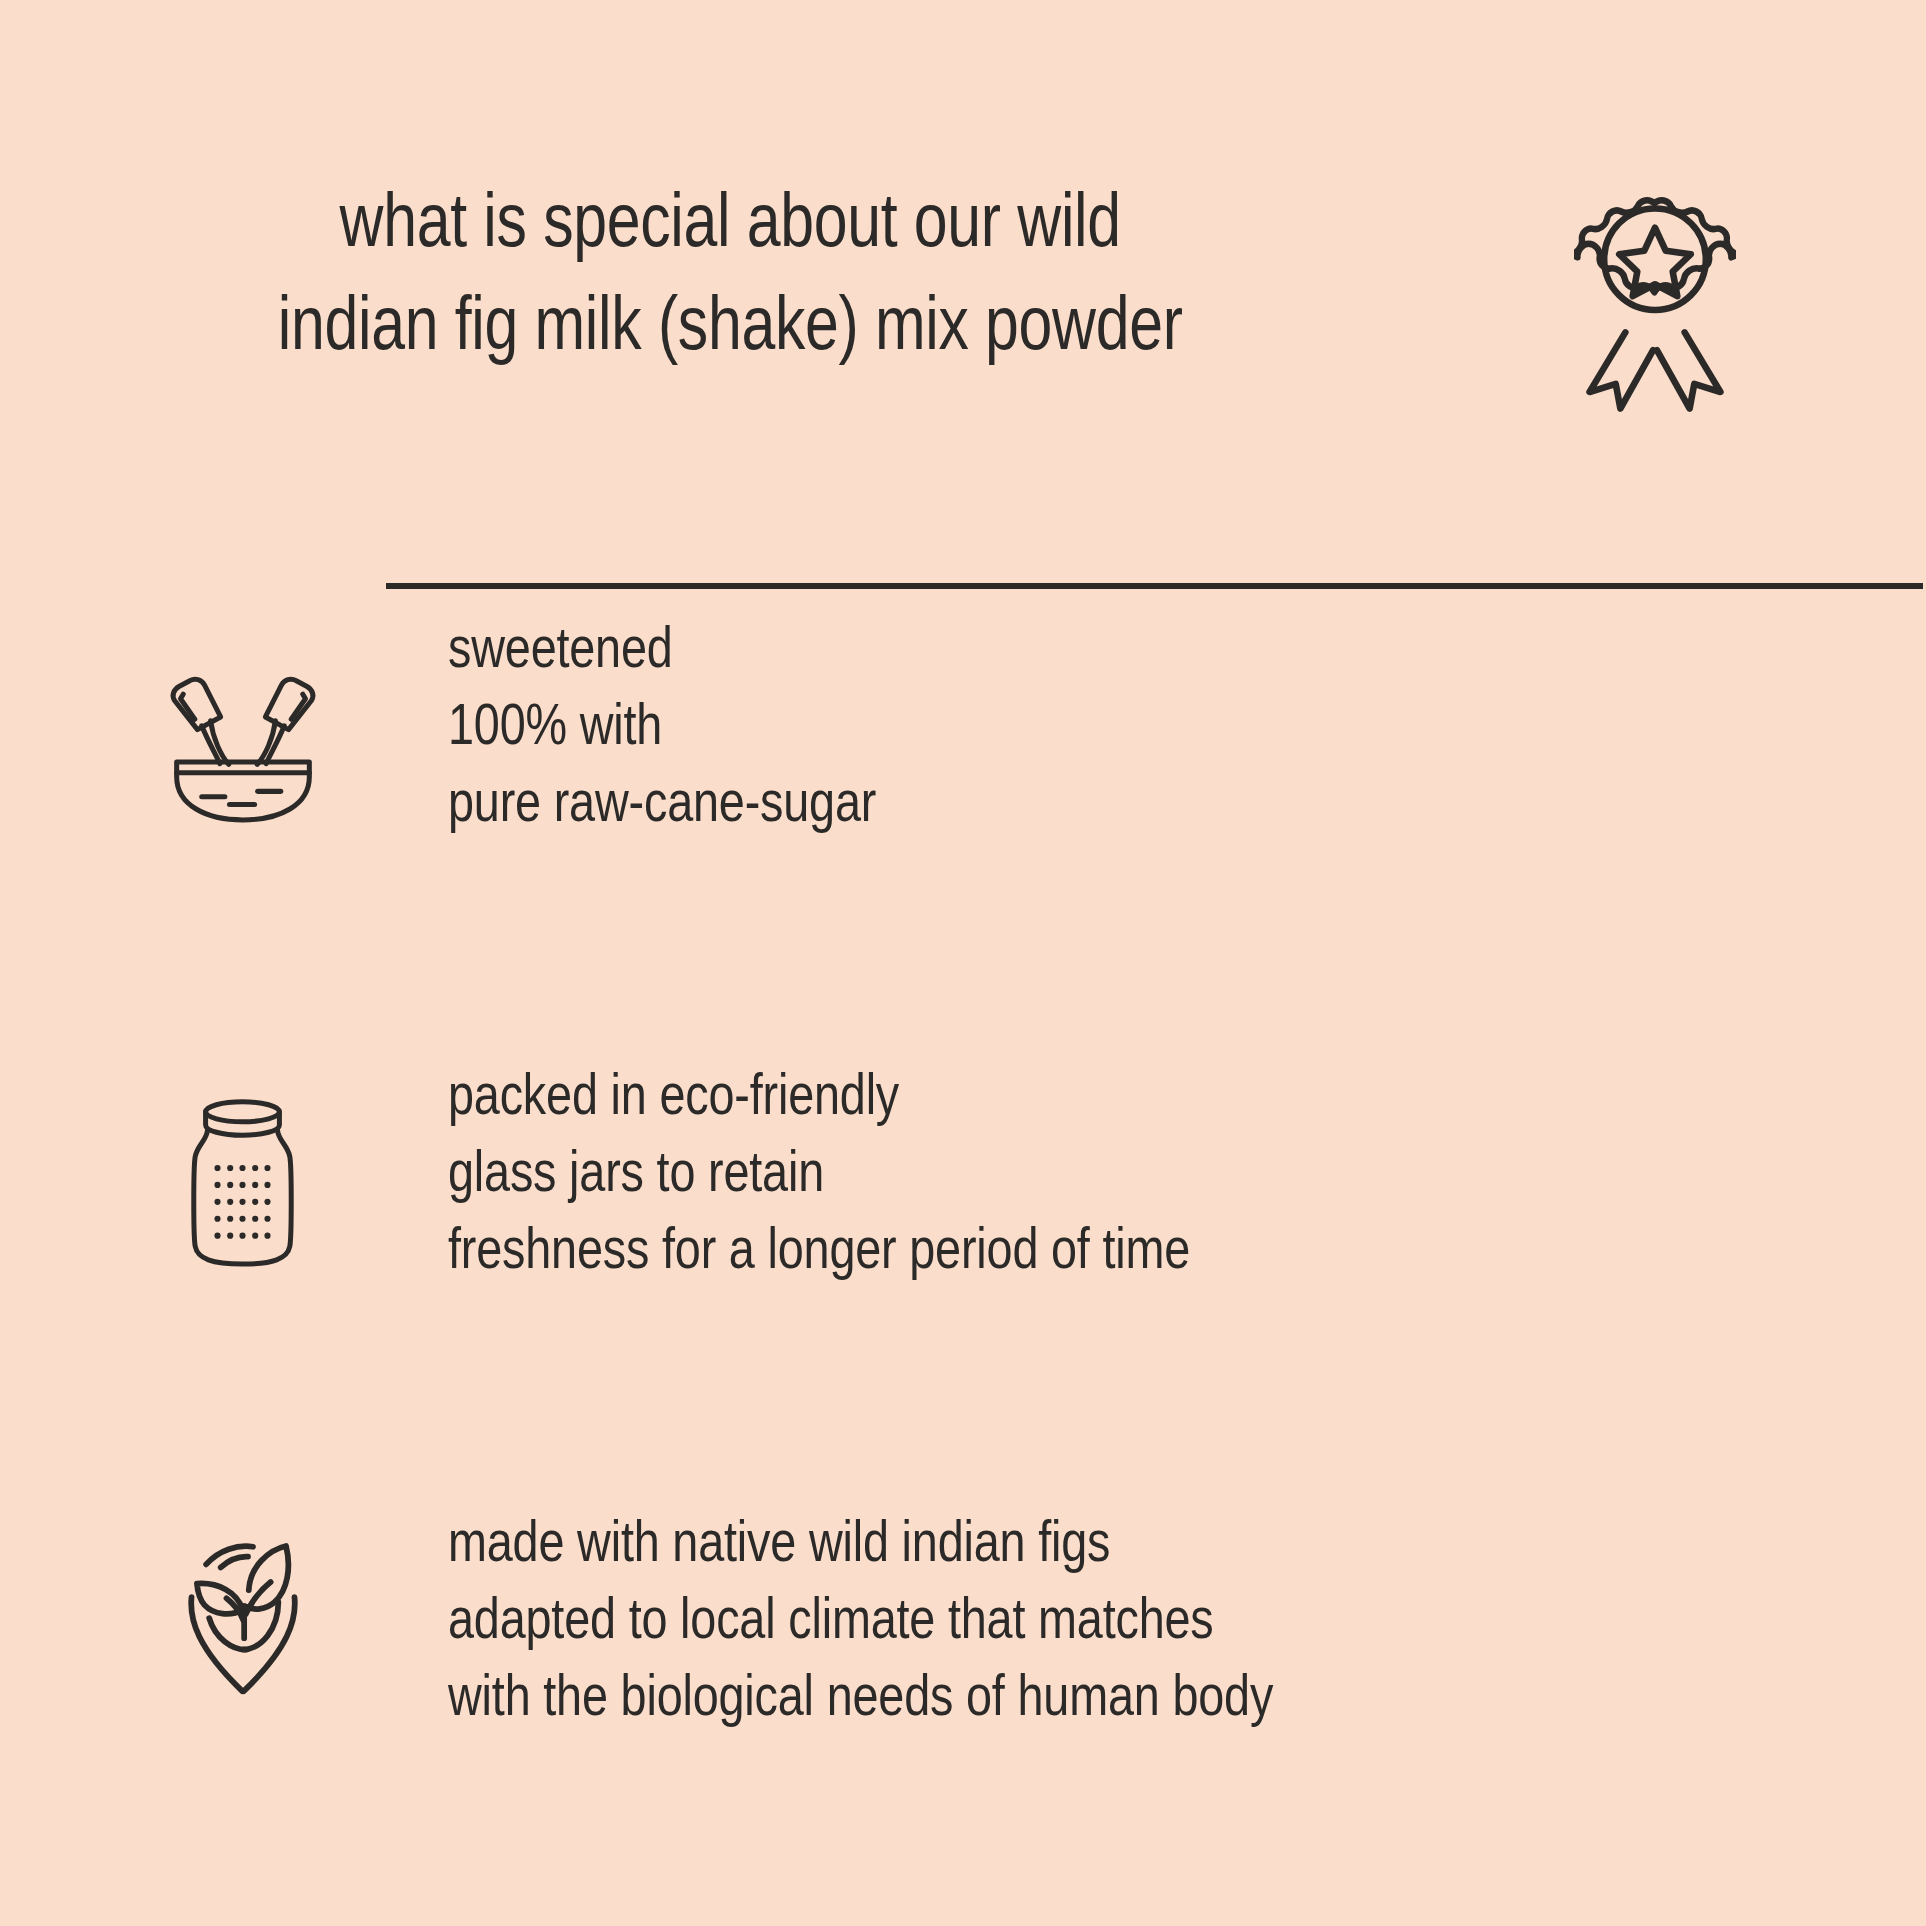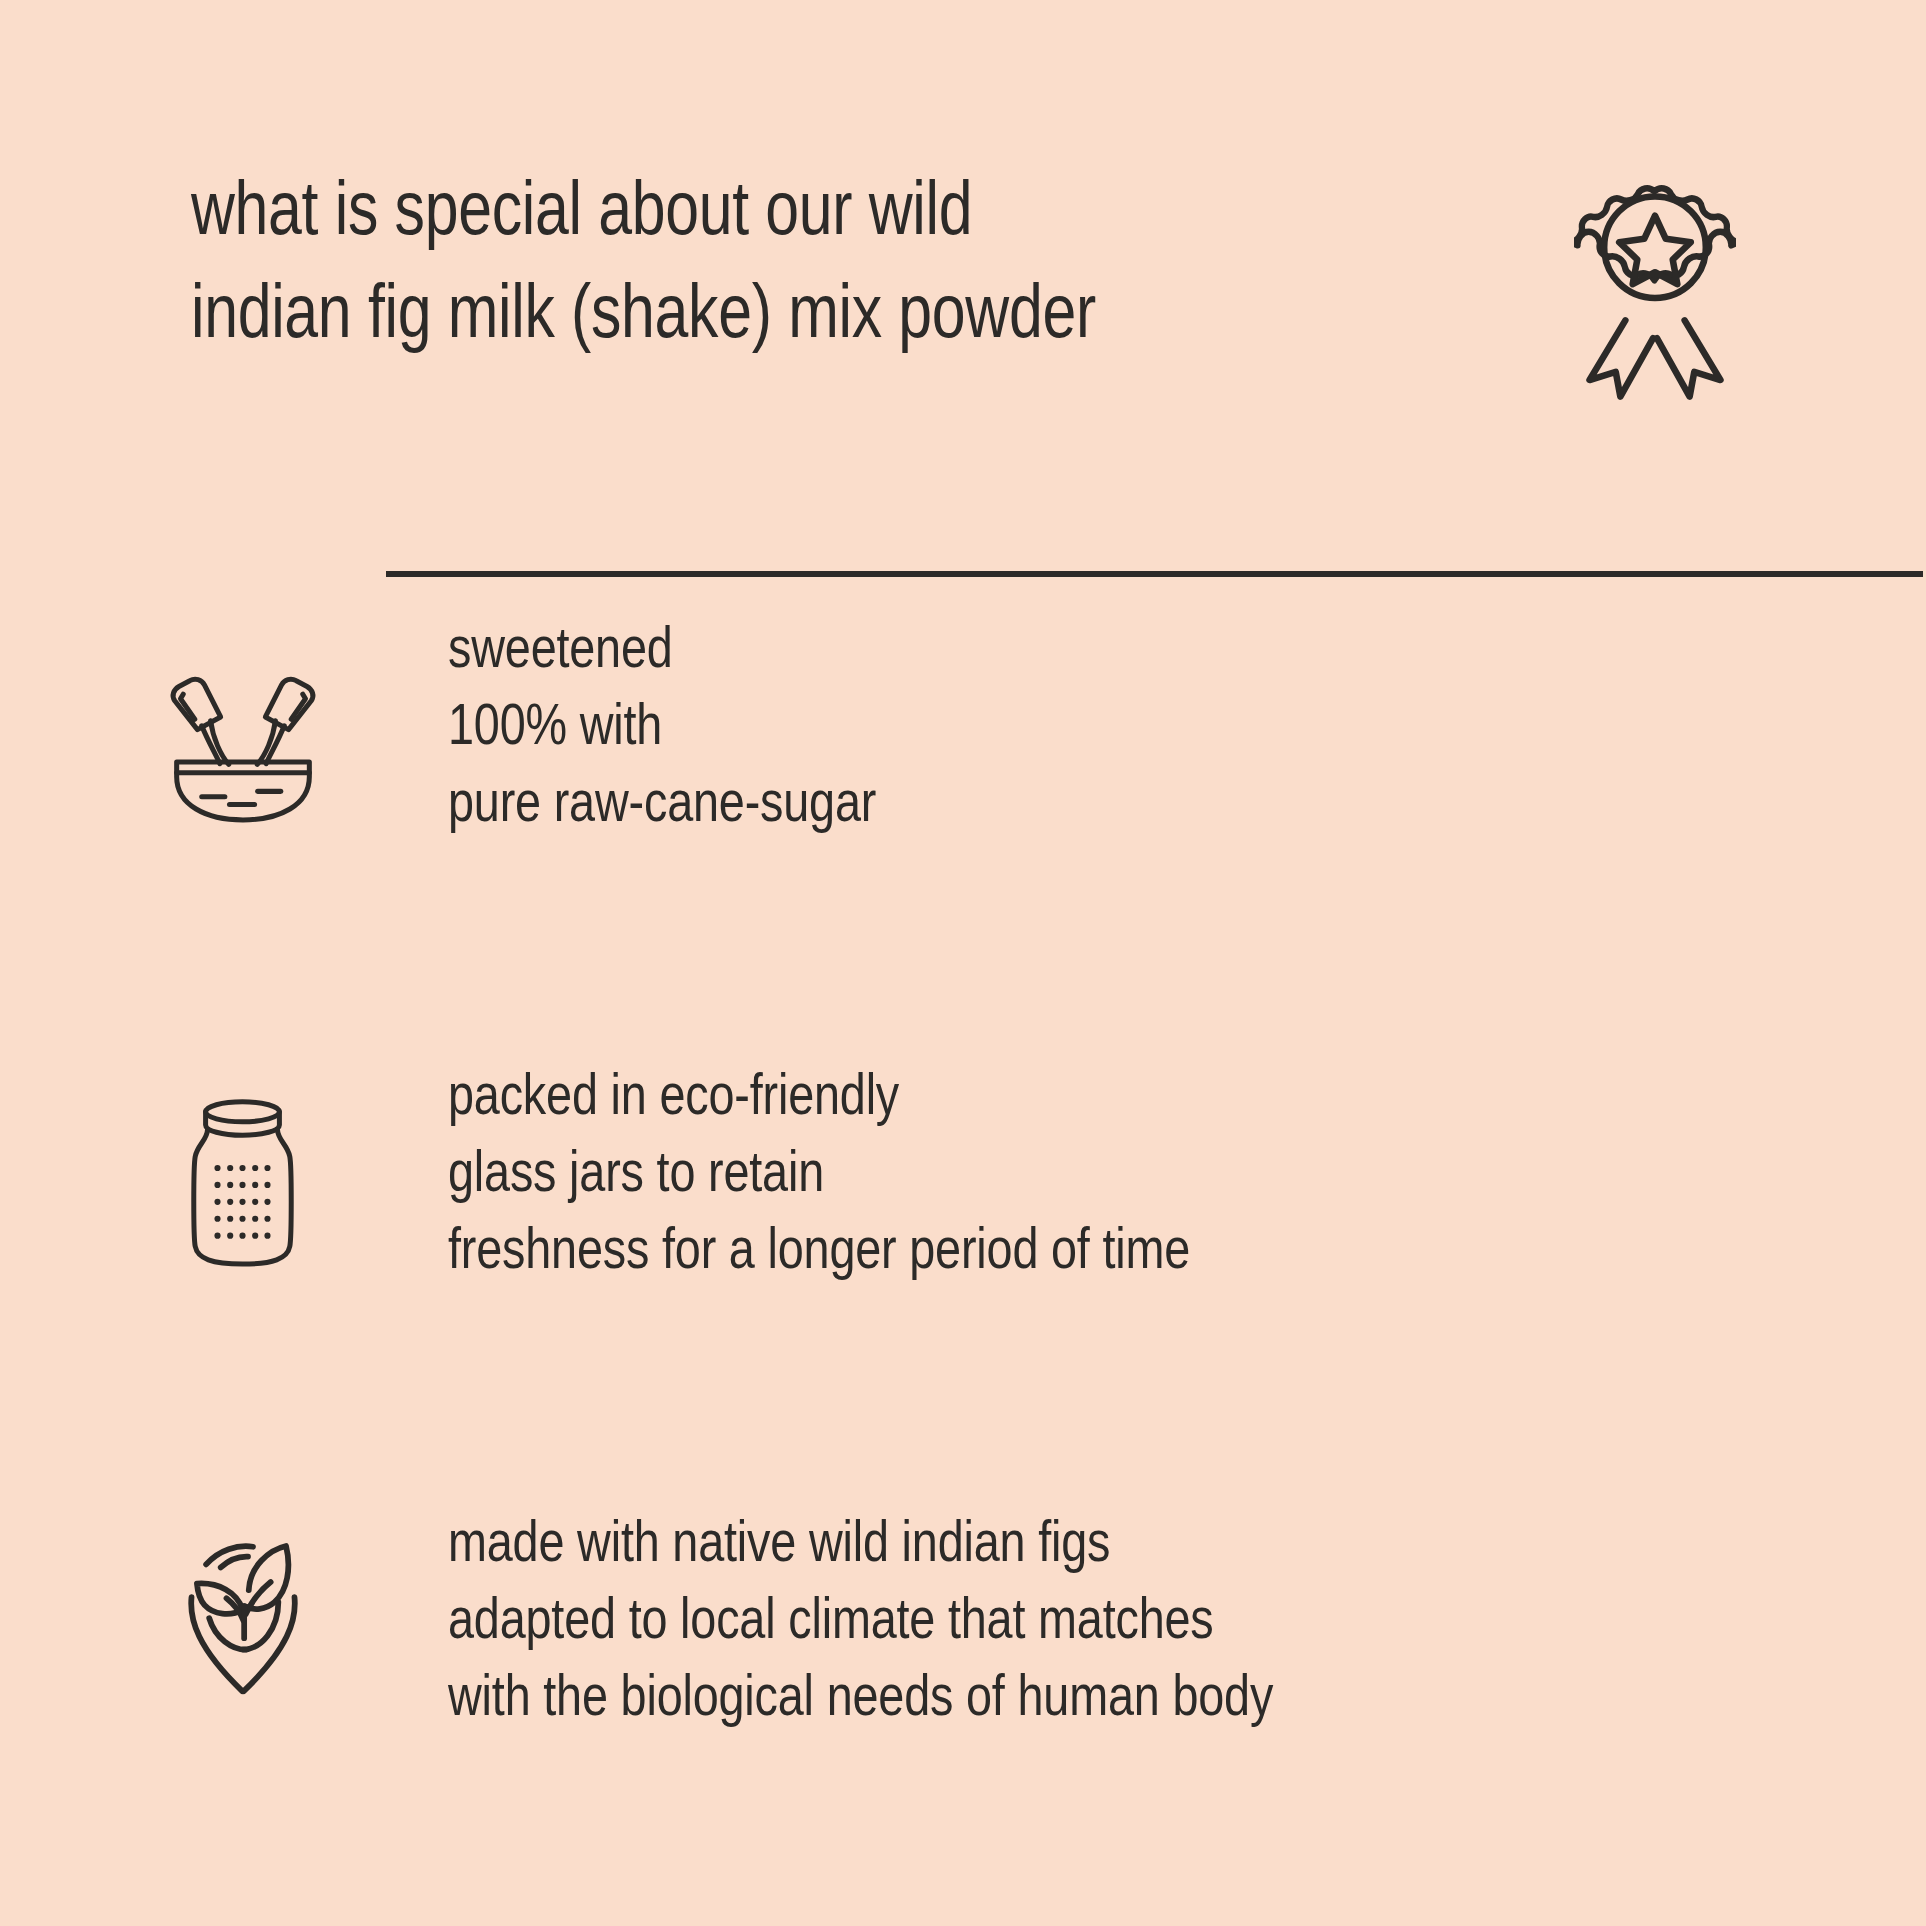--- a/index.html
+++ b/index.html
@@ -19,23 +19,24 @@
     width: 1926px;
     height: 1926px;
     background: #FADDCB;
     box-sizing: border-box;
   }
 
   
   .header {
     position: absolute;
     left: 191px;
-    top: 156px;
+    top: 168px;
     width: 1545px;
     height: 270px;
+    text-align: center;
   }
 
   .heading {
     position: absolute;
     left: 0;
     top: 0;
     width: 1348px;
     color: #2C2A28;
     font-family: "Liberation Sans Narrow", "Liberation Sans", sans-serif;
     font-size: 76px;

